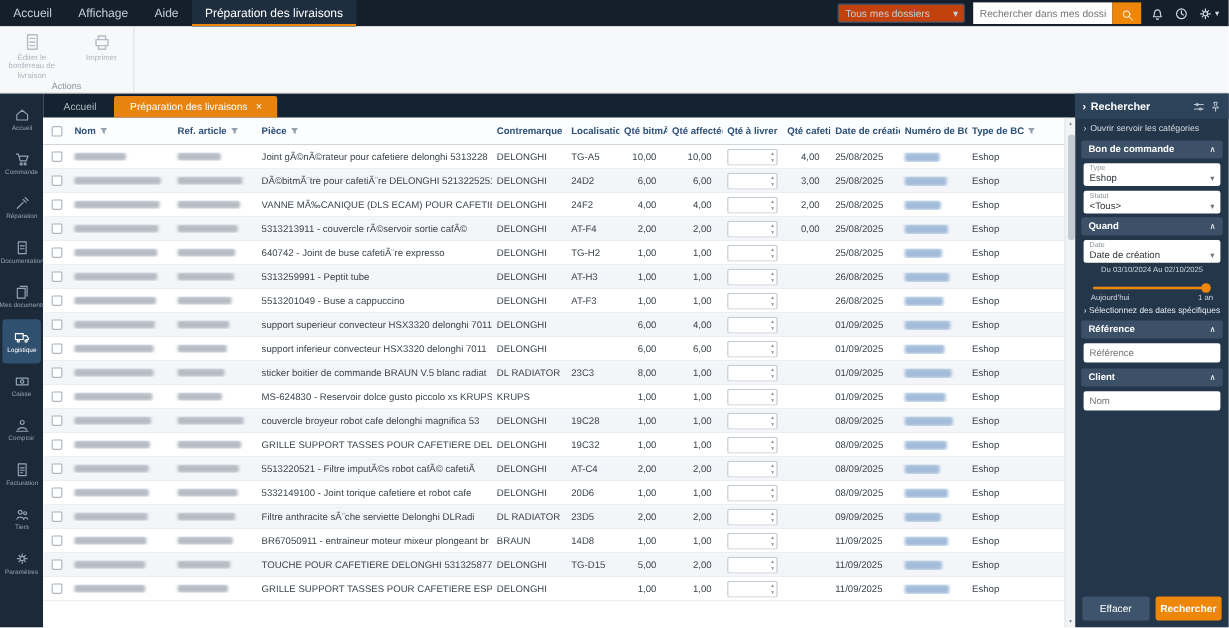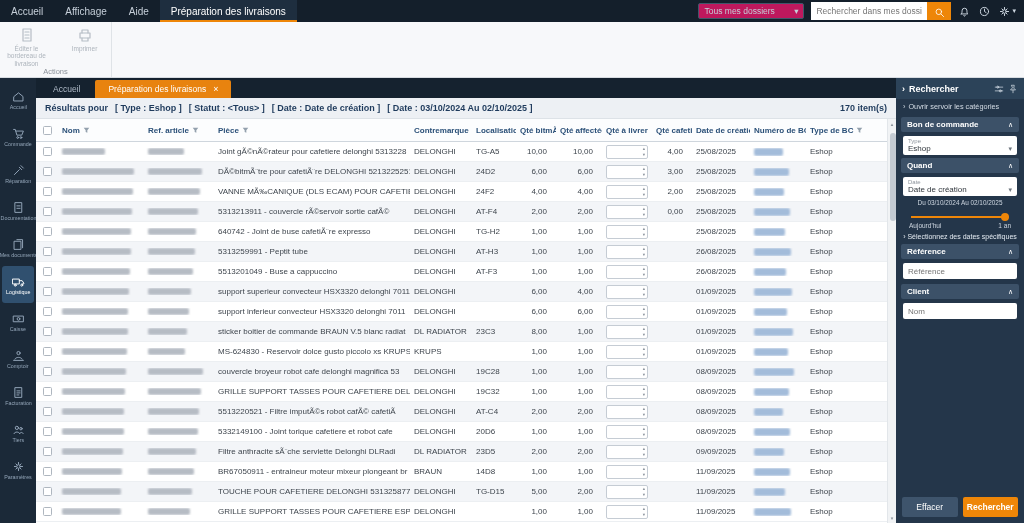--- a/index.html
+++ b/index.html
@@ -5,21 +5,21 @@
   *{margin:0;padding:0;box-sizing:border-box}
   html,body{width:1024px;height:523px;overflow:hidden;background:#fff;
     font-family:"Liberation Sans","DejaVu Sans",sans-serif;}
   .icon svg{width:100%;height:100%;fill:none;stroke:currentColor;stroke-width:1.2;stroke-linecap:round;stroke-linejoin:round}
   
   .topbar{height:22px;background:#141f2b;display:flex;align-items:stretch;color:#c6cfd9;font-size:10px}
   .menu{display:flex}
   .menu-item{padding:0 11px;display:flex;align-items:center;cursor:pointer;white-space:nowrap}
   .menu-item.active{background:#1e2e3f;color:#fff;box-shadow:inset 0 -2px 0 #ee8608}
   .topbar-right{margin-left:auto;display:flex;align-items:center;gap:7px;padding-right:8px}
-  .folder-select{width:106px;height:16px;background:#be185d;border:1px solid #42566b;color:#c6cfd9;
+  .folder-select{width:106px;height:16px;background:#c2410c;border:1px solid #42566b;color:#c6cfd9;
     font-size:8.5px;display:flex;align-items:center;justify-content:space-between;padding:0 5px;border-radius:2px}
   .search-wrap{display:flex;height:18px}
   .search-input{width:116px;height:18px;border:none;outline:none;font-size:8.5px;padding:0 5px;background:#fff;color:#333;
     font-family:"Liberation Sans","DejaVu Sans",sans-serif}
   .search-btn{width:24px;height:18px;background:#ee8608;border:none;display:flex;align-items:center;justify-content:center;color:#fff;cursor:pointer}
   .search-btn .icon{width:11px;height:11px}
   .top-icon{width:13px;height:13px;color:#cfd8e2;display:inline-flex}
   .gear-wrap{display:flex;align-items:center;gap:1px;color:#cfd8e2;font-size:7px}
   
   .ribbon{height:56px;background:#f7f8fa;border-bottom:1px solid #d8dce1;display:flex}
@@ -260,28 +260,20 @@
     <div class="tabstrip" id="tabstrip">
         <div class="tab">
           <span>Accueil</span>
         </div>
         <div class="tab active">
           <span>Préparation des livraisons</span>
           <span class="close">×</span>
         </div>
       </div>
 
-    <div class="results-bar">
-      <span>Résultats pour</span>
-      <span>[ Type : Eshop ]</span>
-      <span>[ Statut : &lt;Tous&gt; ]</span>
-      <span>[ Date : Date de création ]</span>
-      <span>[ Date : 03/10/2024 Au 02/10/2025 ]</span>
-      <span class="results-count">170 item(s)</span>
-    </div>
 
     <div class="table-wrap">
       <div class="thead" id="thead">
           <div class="th th-check">
             <span class="cb"></span>
           </div>
           <div class="th">
             <span>Nom</span>
             <span class="funnel icon">
               <svg viewBox="0 0 10 10">
@@ -892,20 +884,27 @@
         <span>Bon de commande</span>
         <span class="chev">∧</span>
       </div>
       <div class="rp-field">
         <div class="flabel">Type</div>
         <div class="fvalue">
           <span>Eshop</span>
           <span class="caret">▾</span>
         </div>
       </div>
+      <div class="rp-field">
+        <div class="flabel">Statut</div>
+        <div class="fvalue">
+          <span>&lt;Tous&gt;</span>
+          <span class="caret">▾</span>
+        </div>
+      </div>
     </div>
 
     <div class="rp-section">
       <div class="rp-sec-head">
         <span>Quand</span>
         <span class="chev">∧</span>
       </div>
       <div class="rp-field">
         <div class="flabel">Date</div>
         <div class="fvalue">

